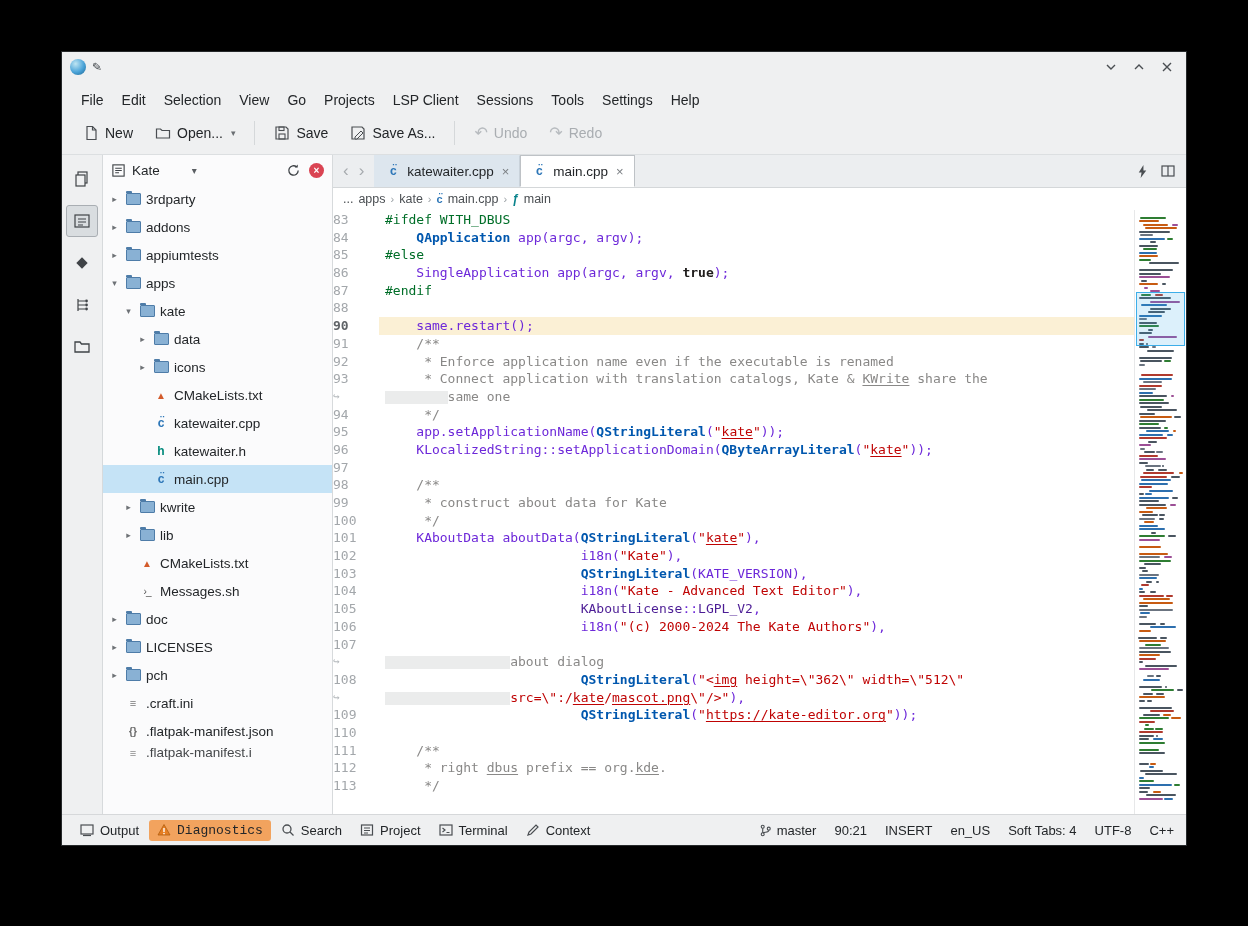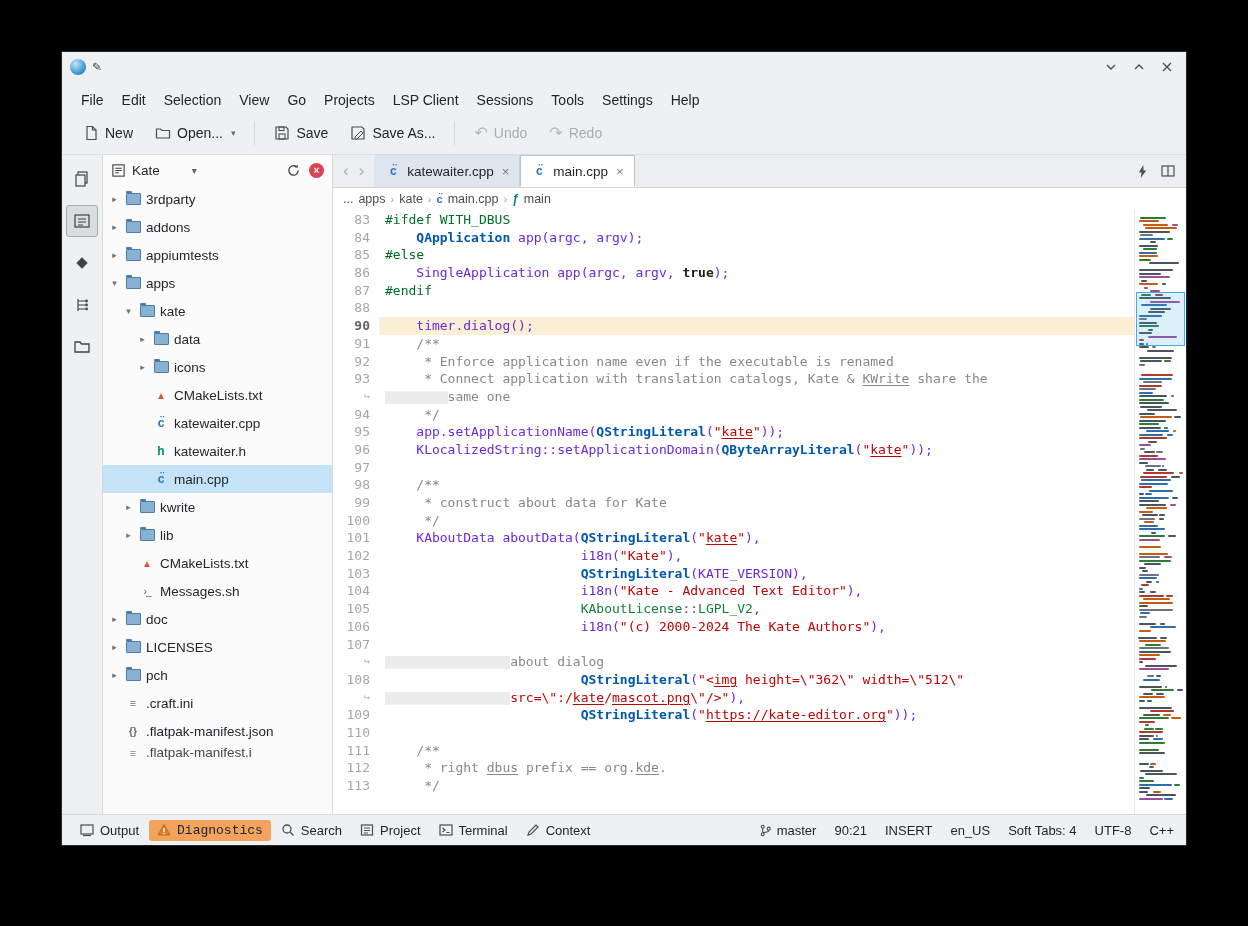--- a/index.html
+++ b/index.html
@@ -79,27 +79,27 @@
               padding-left:10px;font-size:12.5px;color:#4a4e52;}
   .bc-sep{color:#9aa0a4;font-size:11px;}
   .bc-icon{font-size:11px;}
   .bc-sym{color:#0a838c;font-weight:bold;font-style:italic;font-size:12px;}
 
   .codewrap{flex:1;min-height:0;display:flex;position:relative;}
   .codearea{flex:1;min-width:0;overflow:hidden;font-family:"DejaVu Sans Mono",monospace;font-size:13px;
             line-height:17.7px;padding-top:1px;}
   .crow{display:flex;height:17.7px;}
   .crow.current{background:#fbf0d5;}
-  .gut{width:46px;flex:none;text-align:right;padding-right:9px;box-sizing:border-box;color:#a3a7ab;background:#fff;}
+  .gut{width:46px;flex:none;padding-right:9px;box-sizing:border-box;color:#a3a7ab;background:#fff;}
   .crow.current .gut{color:#606468;font-weight:bold;background:#fff;}
   .gut.wrapg{color:#b4b8bc;font-size:11px;}
   .ctext{white-space:pre;flex:1;padding-left:6px;color:#1f1c1b;}
   .wfill{display:inline-block;height:13px;background:#ebecec;vertical-align:middle;}
   .pl{color:#6d28d9;} .pp{color:#006e28;} .kw{color:#1f1c1b;font-weight:bold;}
-  .ty{color:#0057ae;font-weight:bold;} .ty2{color:#15803d;}
+  .ty{color:#0057ae;font-weight:bold;} .ty2{color:#4c1d95;}
   .str{color:#bf0303;} .fmt{color:#b08000;} .com{color:#898887;}
   .u{text-decoration:underline;text-underline-offset:2px;}
 
   .minimap{width:52px;flex:none;border-left:1px solid #e7e8e9;position:relative;padding:3px 3px;box-sizing:border-box;background:#fff;}
   .mml{height:2px;margin-bottom:1.5px;display:flex;}
   .mml span{height:2px;display:block;border-radius:1px;}
   .viewrect{position:absolute;left:1px;right:1px;top:82px;height:52px;border:1px solid #3daee9;background:rgba(61,174,233,.18);}
 
   
   .statusbar{height:30px;flex:none;border-top:1px solid #d6d8da;display:flex;align-items:center;
@@ -416,21 +416,21 @@
             <div class="crow">
               <span class="gut">87</span>
               <span class="ctext"><span class="pp">#endif</span></span>
             </div>
             <div class="crow">
               <span class="gut">88</span>
               <span class="ctext"></span>
             </div>
             <div class="crow current">
               <span class="gut">90</span>
-              <span class="ctext"><span class="pl">    timer.dialog();</span></span>
+              <span class="ctext"><span class="pl">    same.restart();</span></span>
             </div>
             <div class="crow">
               <span class="gut">91</span>
               <span class="ctext"><span class="pl">    </span><span class="com">/**</span></span>
             </div>
             <div class="crow">
               <span class="gut">92</span>
               <span class="ctext"><span class="com">     * Enforce application name even if the executable is renamed</span></span>
             </div>
             <div class="crow">

